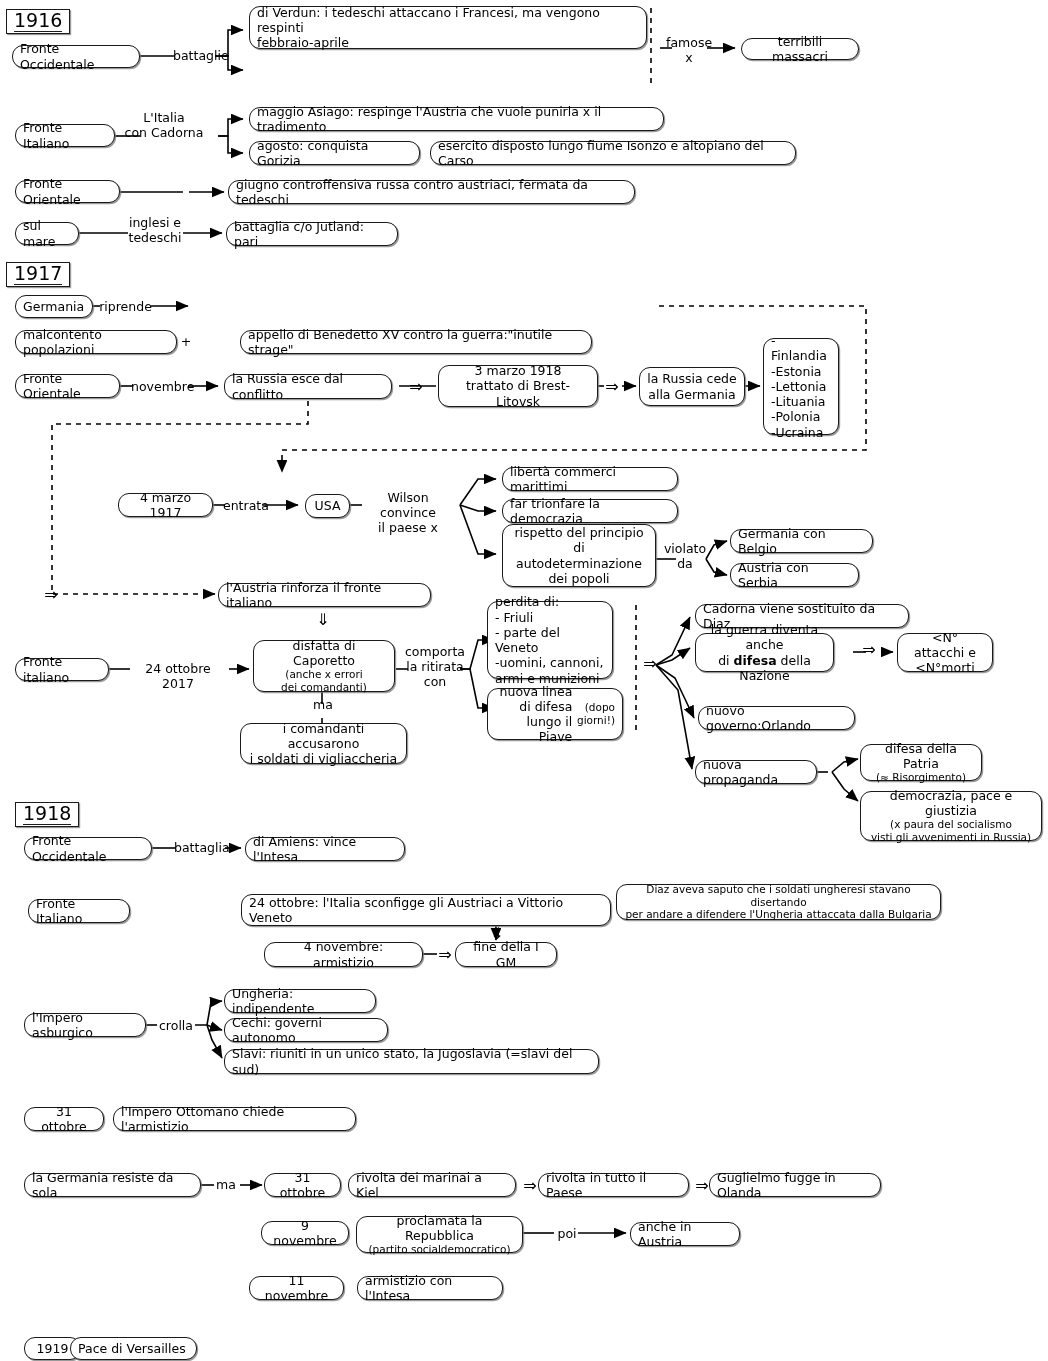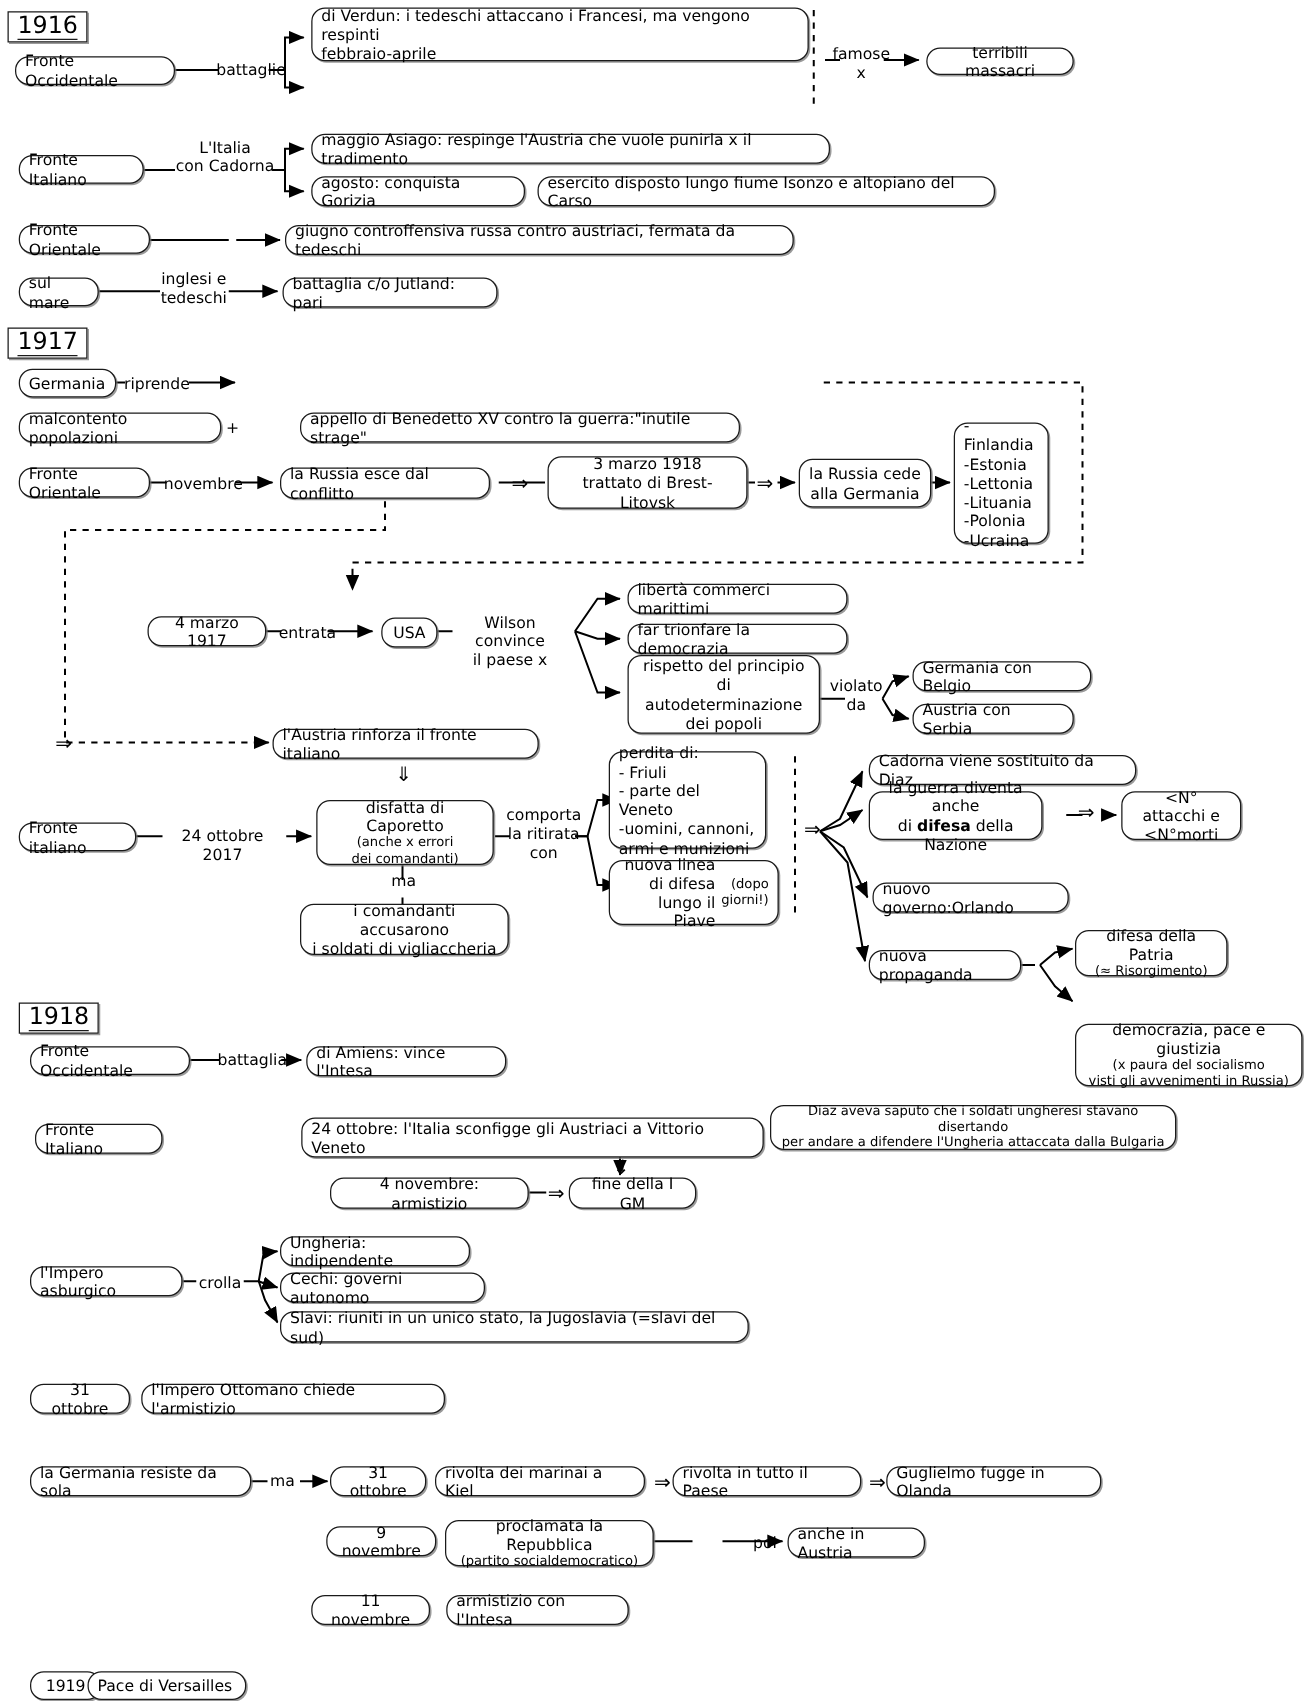--- a/index.html
+++ b/index.html
@@ -171,21 +171,21 @@
   <div class="node" style="left:12px; top:45px; width:128px; height:23px;">Fronte Occidentale</div>
   <div class="lbl" style="left:173px; top:49px; width:44px;">battaglie</div>
 
   <div class="node" style="left:249px; top:6px; width:398px; height:43px;">di Verdun: i tedeschi attaccano i Francesi, ma vengono respinti
 febbraio-aprile</div>
   <div class="lbl" style="left:666px; top:36px; width:46px;">famose
 x</div>
   <div class="node ctr" style="left:741px; top:38px; width:118px; height:22px;">terribili massacri</div>
 
   <div class="node" style="left:15px; top:124px; width:100px; height:23px;">Fronte Italiano</div>
-  <div class="lbl" style="left:140px; top:111px; width:80px;">L'Italia
+  <div class="lbl" style="left:124px; top:111px; width:80px;">L'Italia
 con Cadorna</div>
   <div class="node" style="left:249px; top:107px; width:415px; height:24px;">maggio Asiago: respinge l'Austria che vuole punirla x il tradimento</div>
   <div class="node" style="left:249px; top:141px; width:171px; height:24px;">agosto: conquista Gorizia</div>
   <div class="node" style="left:430px; top:141px; width:366px; height:24px;">esercito disposto lungo fiume Isonzo e altopiano del Carso</div>
 
   <div class="node" style="left:15px; top:180px; width:105px; height:23px;">Fronte Orientale</div>
   <div class="node" style="left:228px; top:180px; width:407px; height:24px;">giugno controffensiva russa contro austriaci, fermata da tedeschi</div>
 
   <div class="node" style="left:15px; top:222px; width:64px; height:23px;">sul mare</div>
   <div class="lbl" style="left:126px; top:216px; width:58px;">inglesi e
@@ -270,21 +270,21 @@
   </div>
   <div class="lbl big" style="left:858px; top:641px; width:22px;">⇒</div>
   <div class="node ctr" style="left:897px; top:633px; width:96px; height:39px;">&lt;N° attacchi e
 &lt;N°morti</div>
   <div class="node" style="left:698px; top:706px; width:157px; height:24px;">nuovo governo:Orlando</div>
   <div class="node" style="left:695px; top:760px; width:122px; height:24px;">nuova propaganda</div>
   <div class="node ctr" style="left:860px; top:744px; width:122px; height:37px; flex-direction:column;">
     <span>difesa della Patria</span>
     <span class="sub">(≈ Risorgimento)</span>
   </div>
-  <div class="node ctr" style="left:860px; top:791px; width:182px; height:50px; flex-direction:column;margin-top:28px;">
+  <div class="node ctr" style="left:860px; top:791px; width:182px; height:50px; flex-direction:column;">
     <span>democrazia, pace e giustizia</span>
     <span class="sub">(x paura del socialismo
 visti gli avvenimenti in Russia)</span>
   </div>
 
   <div class="year" style="left:15px; top:802px;"><span>1918</span></div>
 
   <div class="node" style="left:24px; top:837px; width:128px; height:23px;">Fronte Occidentale</div>
   <div class="lbl" style="left:174px; top:841px; width:50px;">battaglia</div>
   <div class="node" style="left:245px; top:837px; width:160px; height:24px;">di Amiens: vince l'Intesa</div>
@@ -314,21 +314,21 @@
   <div class="lbl big" style="left:520px; top:1177px; width:20px;">⇒</div>
   <div class="node" style="left:538px; top:1173px; width:151px; height:24px;">rivolta in tutto il Paese</div>
   <div class="lbl big" style="left:692px; top:1177px; width:20px;">⇒</div>
   <div class="node" style="left:709px; top:1173px; width:172px; height:24px;">Guglielmo fugge in Olanda</div>
 
   <div class="node ctr" style="left:261px; top:1221px; width:88px; height:24px;">9 novembre</div>
   <div class="node ctr" style="left:356px; top:1216px; width:167px; height:37px; flex-direction:column;">
     <span>proclamata la Repubblica</span>
     <span class="sub">(partito socialdemocratico)</span>
   </div>
-  <div class="lbl" style="left:553px; top:1227px; width:28px;margin-left:45px;">poi</div>
+  <div class="lbl" style="left:553px; top:1227px; width:28px;">poi</div>
   <div class="node" style="left:630px; top:1222px; width:110px; height:24px;">anche in Austria</div>
 
   <div class="node ctr" style="left:249px; top:1276px; width:95px; height:24px;">11 novembre</div>
   <div class="node" style="left:357px; top:1276px; width:146px; height:24px;">armistizio con l'Intesa</div>
 
   <div class="node ctr" style="left:24px; top:1337px; width:57px; height:23px; border-radius:11px;">1919</div>
   <div class="node" style="left:70px; top:1337px; width:127px; height:23px;">Pace di Versailles</div>
 
 </div>
 

